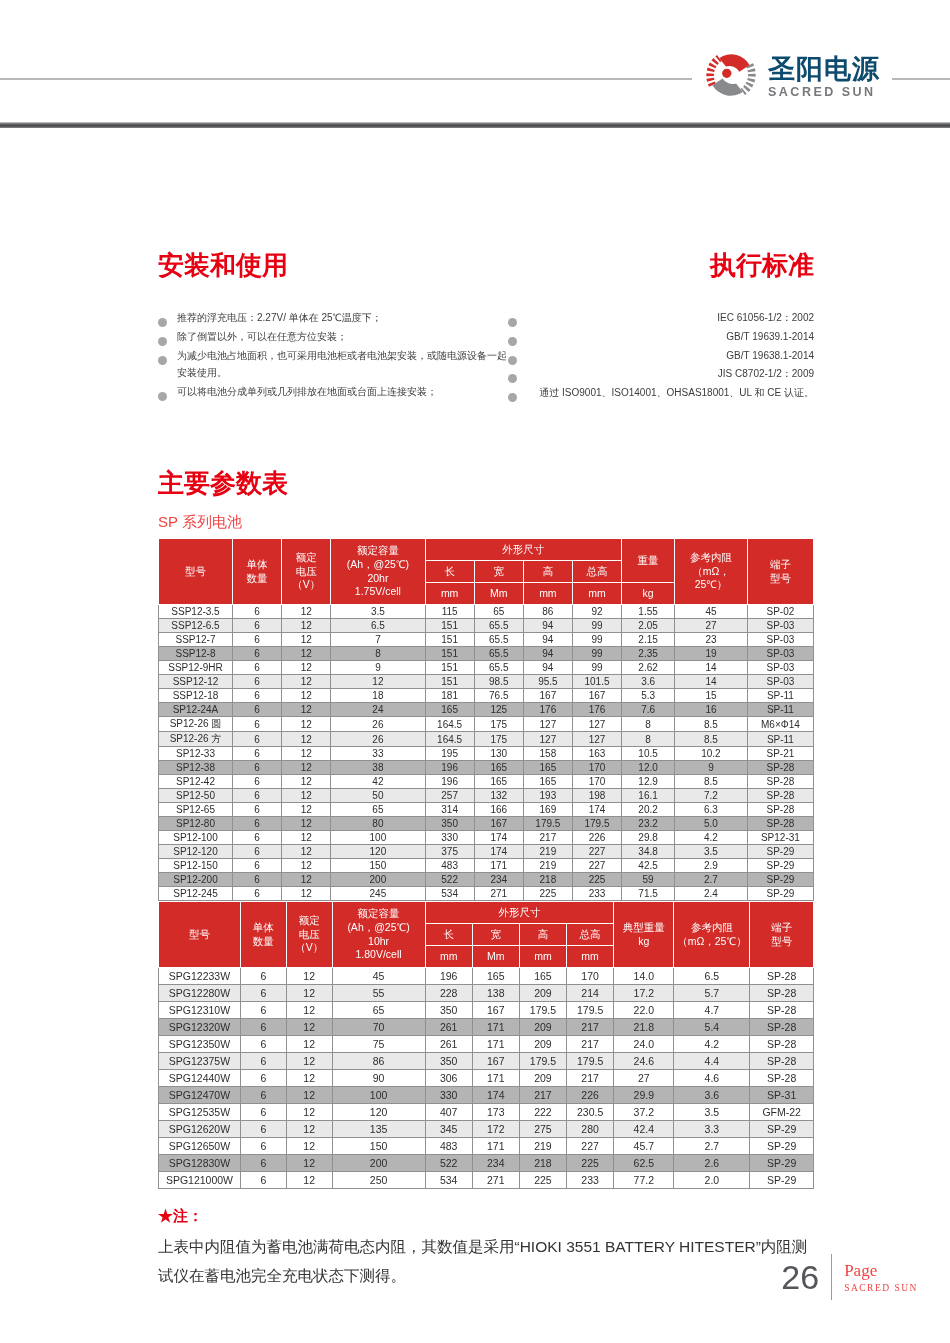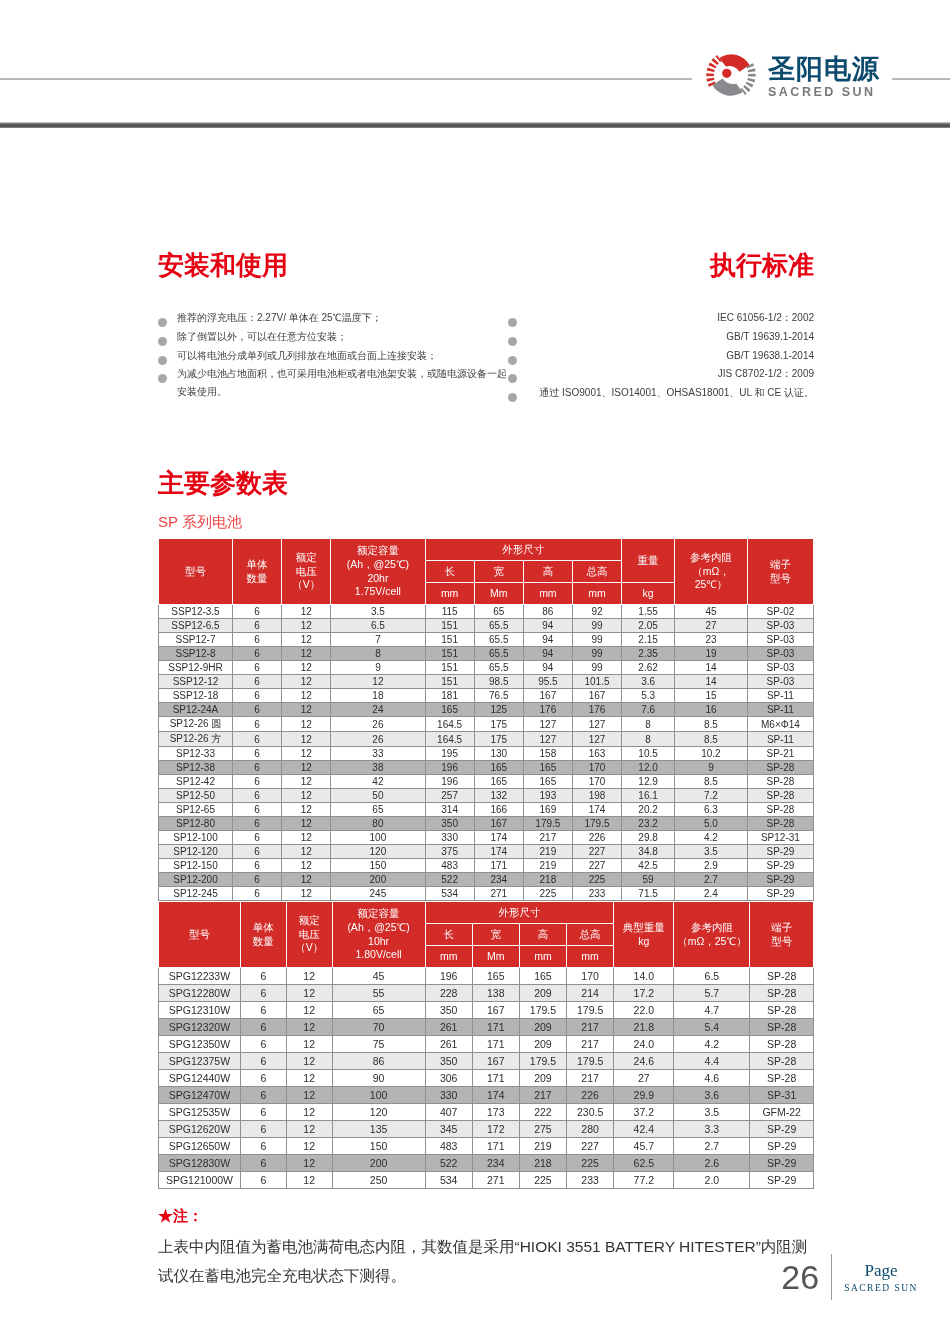--- a/index.html
+++ b/index.html
@@ -40,21 +40,21 @@
   tr.stripe-dark td{background:#b4b4b4;}
 
   .note{margin-top:18px;}
   .note-title{color:#e60012;font-size:15px;font-weight:bold;}
   .note-text{font-size:15.5px;color:#333;line-height:1.9;margin-top:6px;}
 
   
   .footer{position:absolute;top:1254px;right:32px;display:flex;align-items:center;gap:12px;}
   .page-num{font-size:34px;color:#55565a;font-weight:400;}
   .vline{width:1px;height:46px;background:#9a9a9a;}
-  .page-label{font-family:"Liberation Serif",serif;color:#0c4a6e;text-align:center;line-height:1.3;}
+  .page-label{font-family:"Liberation Serif",serif;color:#ef4444;text-align:left;line-height:1.3;}
   .page-word{font-size:17px;}
   .brand-word{font-size:9.5px;letter-spacing:1.5px;}
 </style>
 </head>
 <body>
 
 <div class="page">
 
   <div class="rule-thin"></div>
   <div class="rule-thick"></div>
@@ -76,22 +76,22 @@
   </div>
 
   <div class="content">
 
     <div class="cols">
       <div class="col-left">
         <h2 class="section">安装和使用</h2>
         <ul class="bullets">
             <li><span class="dot"></span><span>推荐的浮充电压：2.27V/ 单体在 25℃温度下；</span></li>
             <li><span class="dot"></span><span>除了倒置以外，可以在任意方位安装；</span></li>
+            <li><span class="dot"></span><span>为减少电池占地面积，也可采用电池柜或者电池架安装，或随电源设备一起安装使用。</span></li>
             <li><span class="dot"></span><span>可以将电池分成单列或几列排放在地面或台面上连接安装；</span></li>
-            <li><span class="dot"></span><span>为减少电池占地面积，也可采用电池柜或者电池架安装，或随电源设备一起安装使用。</span></li>
           </ul>
       </div>
       <div class="col-right">
         <h2 class="section">执行标准</h2>
         <ul class="bullets">
             <li><span class="dot"></span><span>IEC 61056-1/2：2002</span></li>
             <li><span class="dot"></span><span>GB/T 19639.1-2014</span></li>
             <li><span class="dot"></span><span>GB/T 19638.1-2014</span></li>
             <li><span class="dot"></span><span>JIS C8702-1/2：2009</span></li>
             <li><span class="dot"></span><span>通过 ISO9001、ISO14001、OHSAS18001、UL 和 CE 认证。</span></li>

